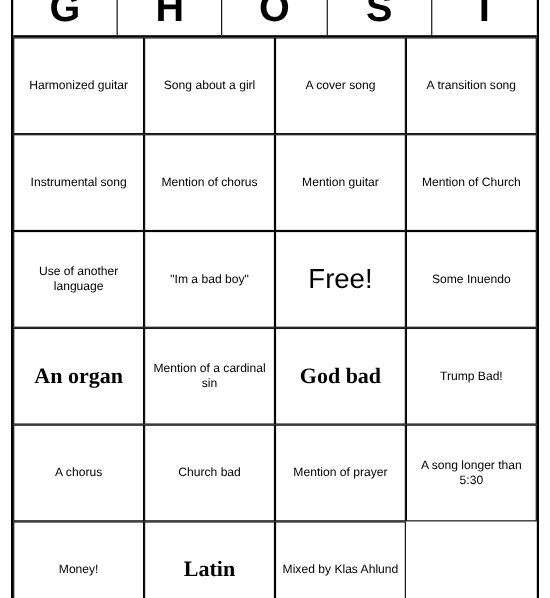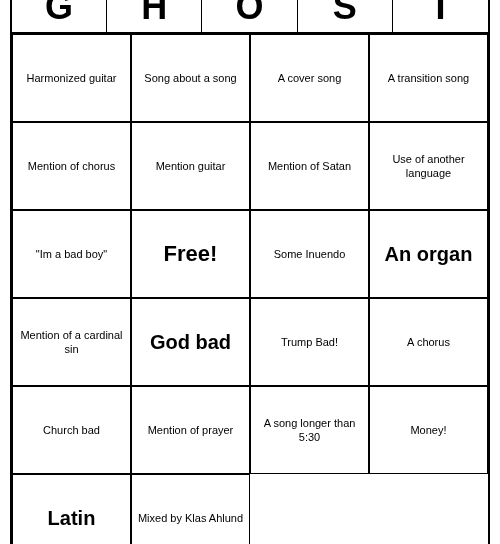--- a/index.html
+++ b/index.html
@@ -42,45 +42,47 @@
       justify-content: center;
       text-align: center;
       padding: 4px;
       min-height: 88px;
       font-size: 11px;
       line-height: 1.3;
     }
     .bingo-cell.large-text {
       font-size: 20px;
       font-weight: bold;
+      font-family: Liberation Serif, serif;
     }
     .bingo-cell.free {
-      font-size: 22px;
-      font-weight: bold;
+      font-size: 25px;
+      font-weight: normal;
     }
   </style>
 </head>
 <body>
 
 <div class="bingo-card">
   <div class="bingo-header">
   <div class="bingo-header-cell">G</div>
       <div class="bingo-header-cell">H</div>
       <div class="bingo-header-cell">O</div>
       <div class="bingo-header-cell">S</div>
       <div class="bingo-header-cell">T</div>
     </div>
   <div class="bingo-grid">
   <div class="bingo-cell">Harmonized guitar</div>
-      <div class="bingo-cell">Song about a song</div>
+      <div class="bingo-cell">Song about a girl</div>
       <div class="bingo-cell">A cover song</div>
       <div class="bingo-cell">A transition song</div>
+      <div class="bingo-cell">Instrumental song</div>
       <div class="bingo-cell">Mention of chorus</div>
       <div class="bingo-cell">Mention guitar</div>
-      <div class="bingo-cell">Mention of Satan</div>
+      <div class="bingo-cell">Mention of Church</div>
       <div class="bingo-cell">Use of another language</div>
       <div class="bingo-cell">"Im a bad boy"</div>
       <div class="bingo-cell free">Free!</div>
       <div class="bingo-cell">Some Inuendo</div>
       <div class="bingo-cell large-text">An organ</div>
       <div class="bingo-cell">Mention of a cardinal sin</div>
       <div class="bingo-cell large-text">God bad</div>
       <div class="bingo-cell">Trump Bad!</div>
       <div class="bingo-cell">A chorus</div>
       <div class="bingo-cell">Church bad</div>

